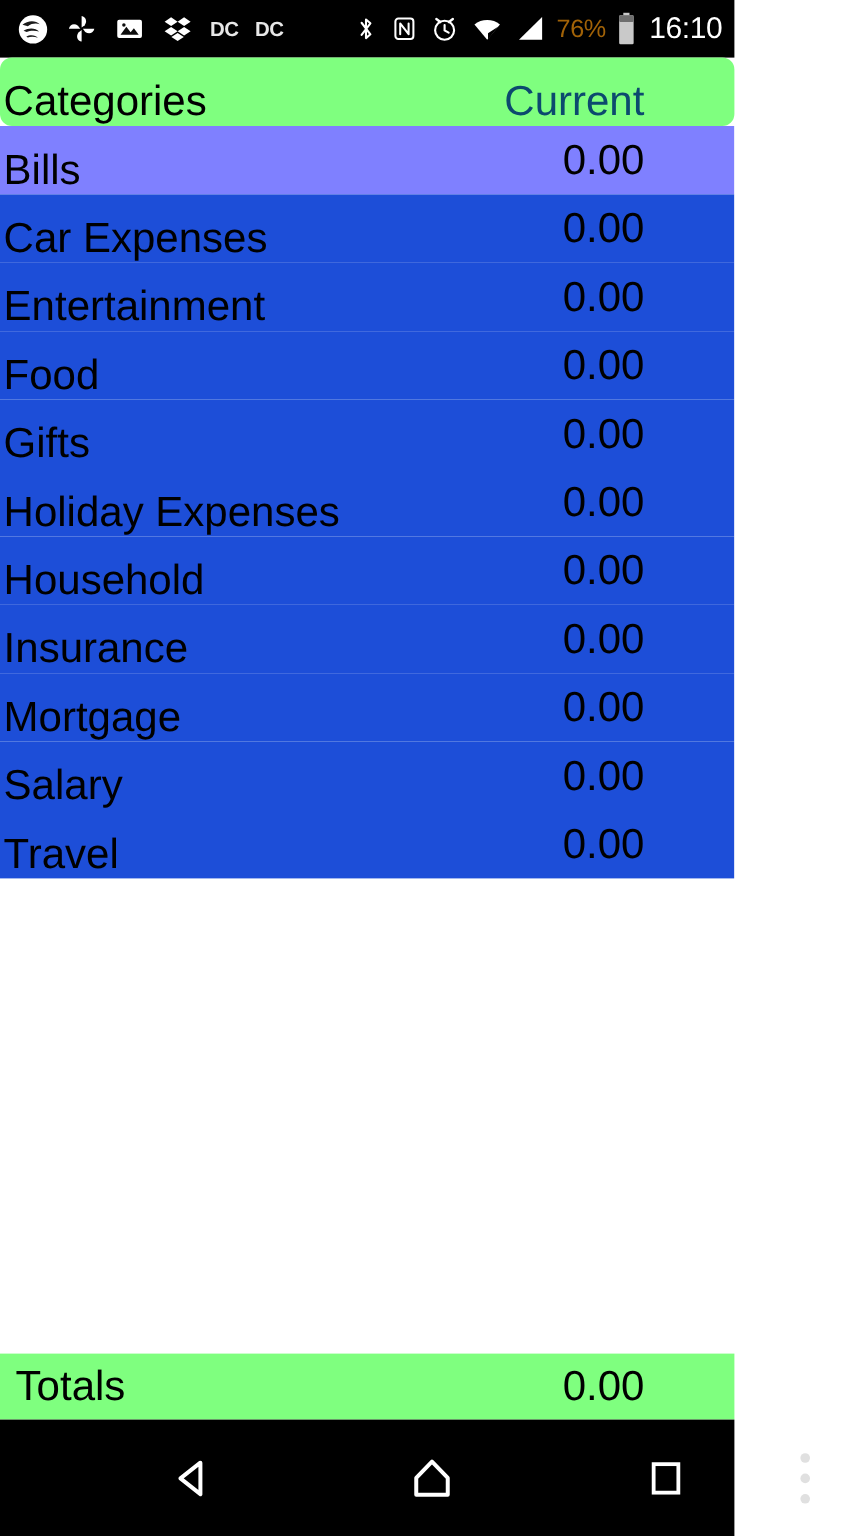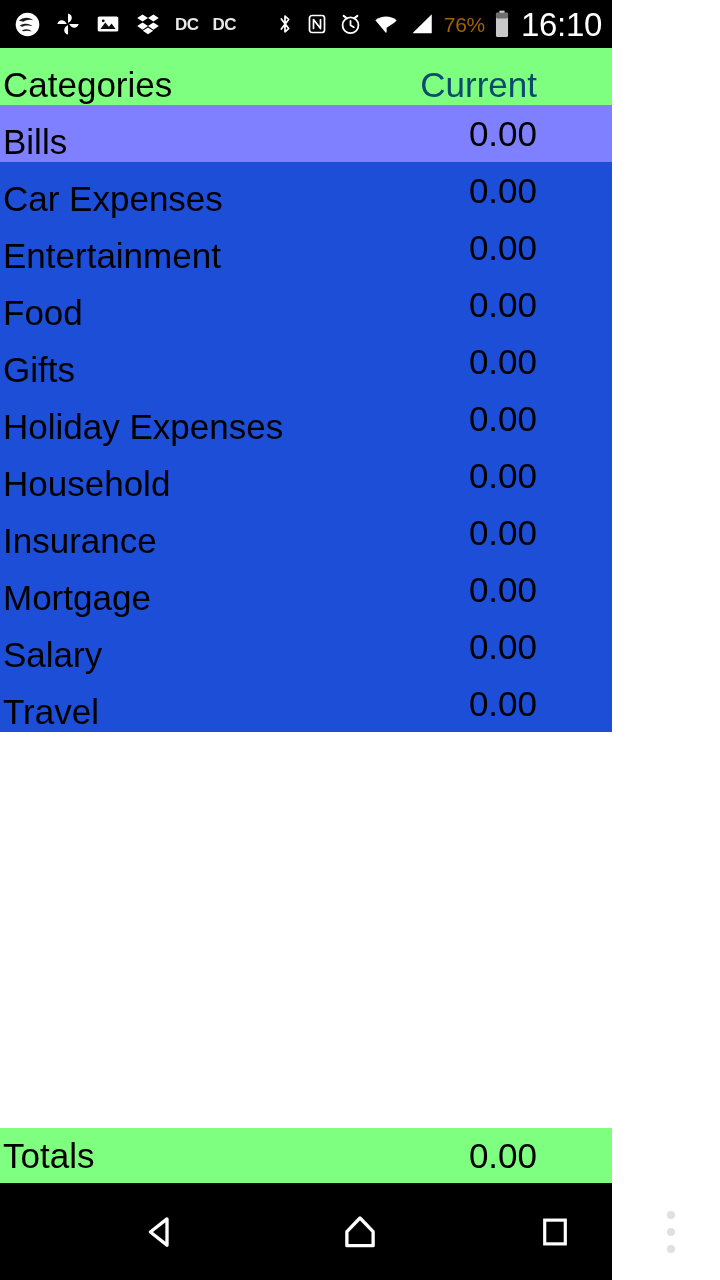--- a/index.html
+++ b/index.html
@@ -60,35 +60,36 @@
   }
   #battery-percent {
     color: #a16207;
     font-size: 21px;
     font-family: "Liberation Sans", sans-serif;
     line-height: 1;
     letter-spacing: -0.3px;
   }
   #status-clock {
     color: #ffffff;
-    font-size: 33px;
+    font-size: 25px;
     font-family: "Liberation Sans", sans-serif;
     line-height: 1;
     letter-spacing: -0.3px;
     margin-left: 2px;
   }
 
   
   #list-header {
     flex: 0 0 auto;
     height: 57px;
     background: #7fff7f;
     display: flex;
     align-items: center;
     padding: 15px 75px 0 3px;
+    border-radius: 10px;
   }
   #list-header .col-name {
     flex: 1 1 auto;
     font-size: 35px;
     color: #000000;
     line-height: 1;
     white-space: nowrap;
   }
   #list-header .col-value {
     flex: 0 0 auto;
@@ -130,21 +131,21 @@
     white-space: nowrap;
   }
 
   
   #totals-bar {
     flex: 0 0 auto;
     height: 55px;
     background: #7fff7f;
     display: flex;
     align-items: center;
-    padding: 0 75px 0 3px;
+    padding: 0 75px 0 13px;
   }
   #totals-bar .totals-label {
     flex: 1 1 auto;
     font-size: 35px;
     color: #000000;
     line-height: 1;
     white-space: nowrap;
   }
   #totals-bar .totals-value {
     flex: 0 0 auto;

